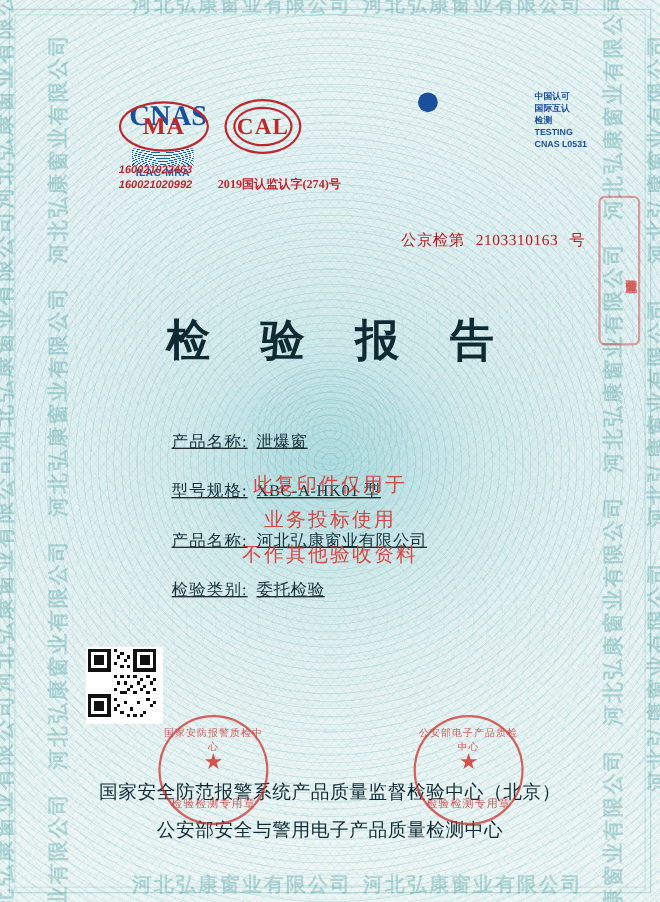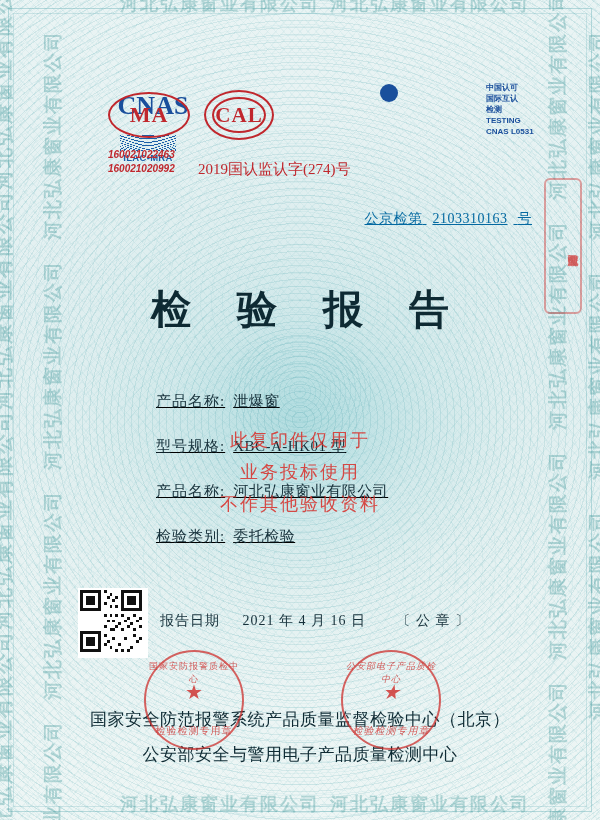--- a/index.html
+++ b/index.html
@@ -138,28 +138,28 @@
     position: absolute; left: 378px; top: 0px; width: 60px;
     font-size: 8px; line-height: 11px; color: #1a4f9c; font-weight: 700;
   }
   .cert-numbers {
     position: absolute; top: 148px; left: 108px;
     color: #c0272d; font-size: 10px; line-height: 14px; font-weight: 700;
     font-family: "Liberation Sans", sans-serif;
   }
   .cert-approval {
     position: absolute; top: 160px; left: 198px;
-    color: #c0272d; font-size: 15px; font-weight: 400;
+    color: #c0272d; font-size: 11px; font-weight: 700;
     font-family: "Liberation Serif", serif;
   }
   
   .report-no {
     position: absolute; top: 210px; right: 68px;
     font-family: "Liberation Serif", serif;
-    font-size: 14px; color: #0369a1; letter-spacing: 0.5px; text-decoration: underline;
+    font-size: 14px; color: #b91c1c; letter-spacing: 0.5px;
   }
   
   .doc-title {
     position: absolute; top: 282px; left: 0; width: 600px;
     text-align: center;
     font-family: "Liberation Serif", serif;
     font-size: 40px; font-weight: 700; color: #0e2a33;
     letter-spacing: 18px; text-indent: 18px;
   }
   
@@ -211,21 +211,21 @@
   .seal {
     position: absolute;
     border-radius: 50%;
     border: 2.5px solid rgba(205,40,38,0.82);
     color: rgba(205,40,38,0.85);
     display: flex; align-items: center; justify-content: center;
     font-family: "Liberation Serif", serif;
     opacity: 0.88;
   }
   #seal-left { left: 144px; top: 650px; width: 96px; height: 96px; }
-  #seal-right { left: 341px; top: 650px; width: 96px; height: 96px; font-style: italic; }
+  #seal-right { left: 376px; top: 650px; width: 96px; height: 96px; }
   .seal .seal-star {
     position: absolute; top: 28px; left: 50%; transform: translateX(-50%);
     font-size: 20px; color: rgba(205,40,38,0.9);
   }
   .seal .seal-top-text {
     position: absolute; top: 8px; left: 0; width: 100%; text-align: center;
     font-size: 9px; letter-spacing: 1px;
   }
   .seal .seal-bottom-text {
     position: absolute; bottom: 10px; left: 0; width: 100%; text-align: center;
@@ -409,25 +409,20 @@
         <rect x="14" y="20" width="1" height="1"></rect>
           <rect x="16" y="20" width="1" height="1"></rect>
         <rect x="18" y="15" width="1" height="1"></rect>
           <rect x="20" y="16" width="1" height="1"></rect>
         <rect x="8" y="18" width="1" height="1"></rect>
           <rect x="11" y="13" width="1" height="1"></rect>
       </g>
     </svg>
   </div>
 
-  <div class="date-row">
-    <span>报告日期</span>
-    <span style="margin-left:18px;">2021 年 4 月 16 日</span>
-    <span class="seal-hint">〔 公 章 〕</span>
-  </div>
 
   <div class="org-lines">
     <div class="org-line1">国家安全防范报警系统产品质量监督检验中心（北京）</div>
     <div class="org-line2">公安部安全与警用电子产品质量检测中心</div>
   </div>
 
   <div class="seal" id="seal-left">
     <span class="seal-top-text">国家安防报警质检中心</span>
     <span class="seal-star">★</span>
     <span class="seal-bottom-text">检验检测专用章</span>

